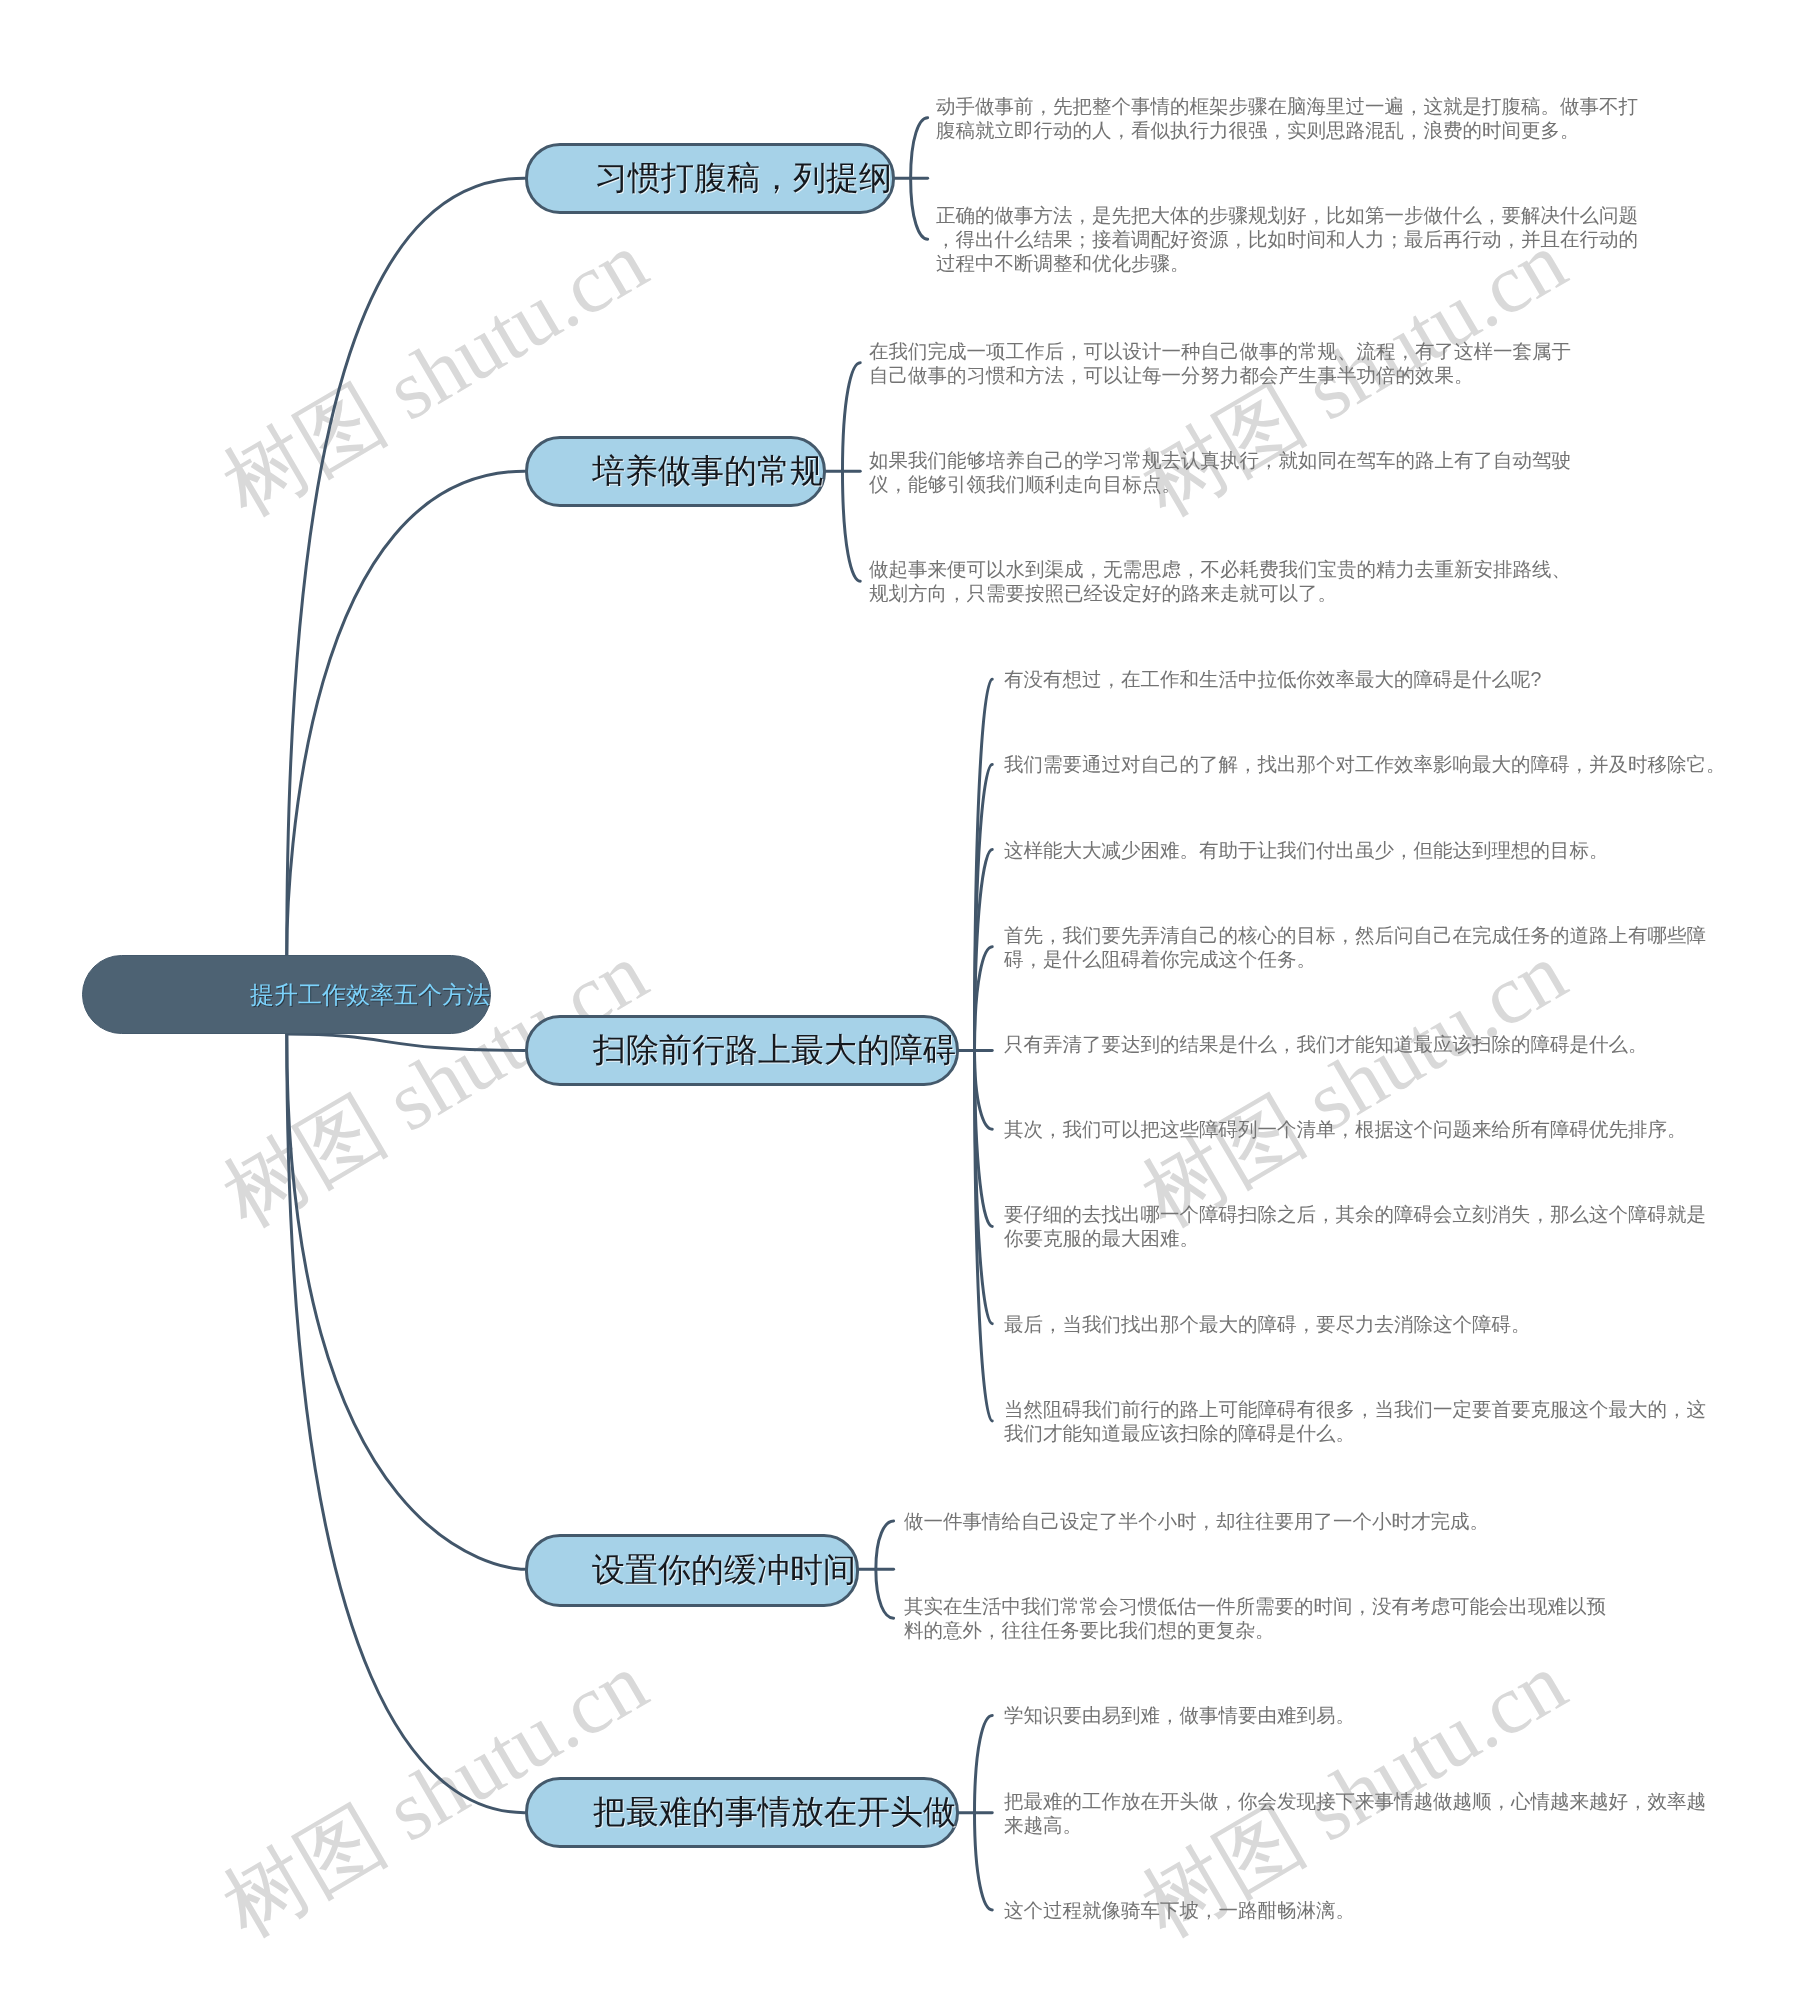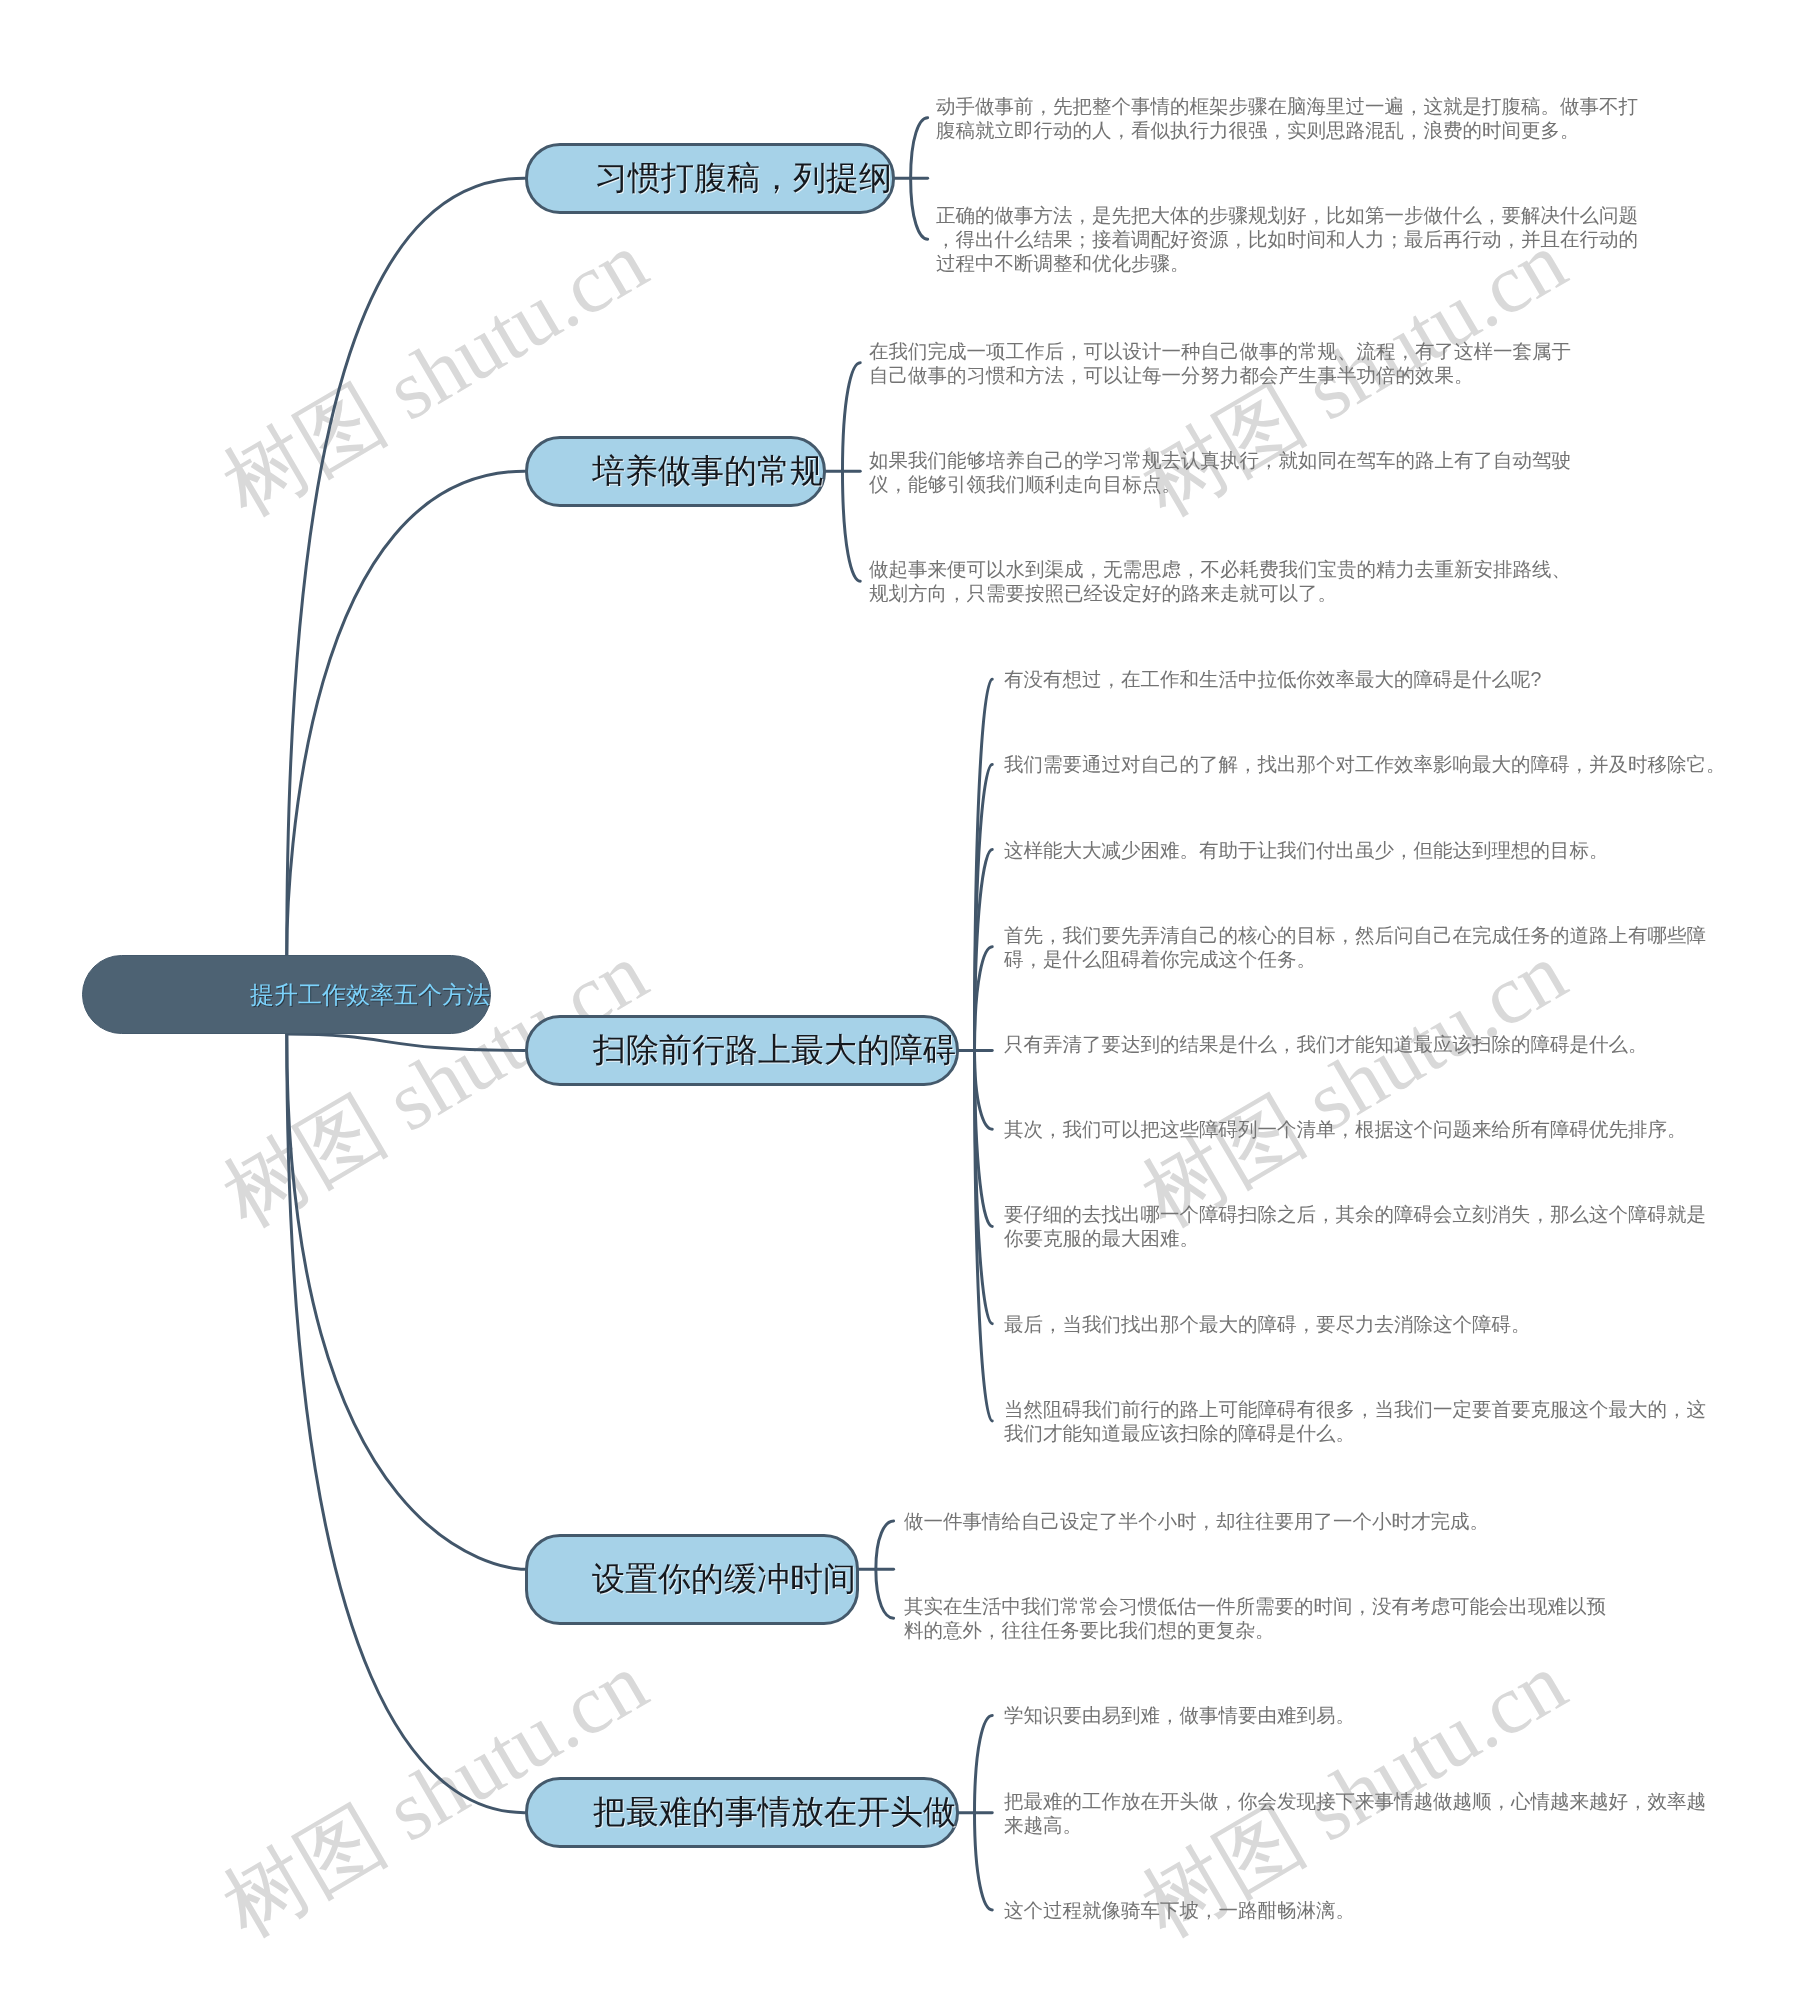--- a/index.html
+++ b/index.html
@@ -118,21 +118,21 @@
       </div>
 <div class="leaf" style="left:1004px;top:1312px">
         <span class="ln">最后，当我们找出那个最大的障碍，要尽力去消除这个障碍。</span>
       </div>
 <div class="leaf" style="left:1004px;top:1397px">
         <span class="ln">当然阻碍我们前行的路上可能障碍有很多，当我们一定要首要克服这个最大的，这</span>
         <span class="ln">我们才能知道最应该扫除的障碍是什么。</span>
       </div>
 </div>
 <div class="branch-group">
-<div class="node branch" style="left:525px;top:1534px;width:334px;height:91px">
+<div class="node branch" style="left:525px;top:1534px;width:334px;height:73px">
         <span>设置你的缓冲时间</span>
       </div>
 <div class="leaf" style="left:904px;top:1509px">
         <span class="ln">做一件事情给自己设定了半个小时，却往往要用了一个小时才完成。</span>
       </div>
 <div class="leaf" style="left:904px;top:1594px">
         <span class="ln">其实在生活中我们常常会习惯低估一件所需要的时间，没有考虑可能会出现难以预</span>
         <span class="ln">料的意外，往往任务要比我们想的更复杂。</span>
       </div>
 </div>

